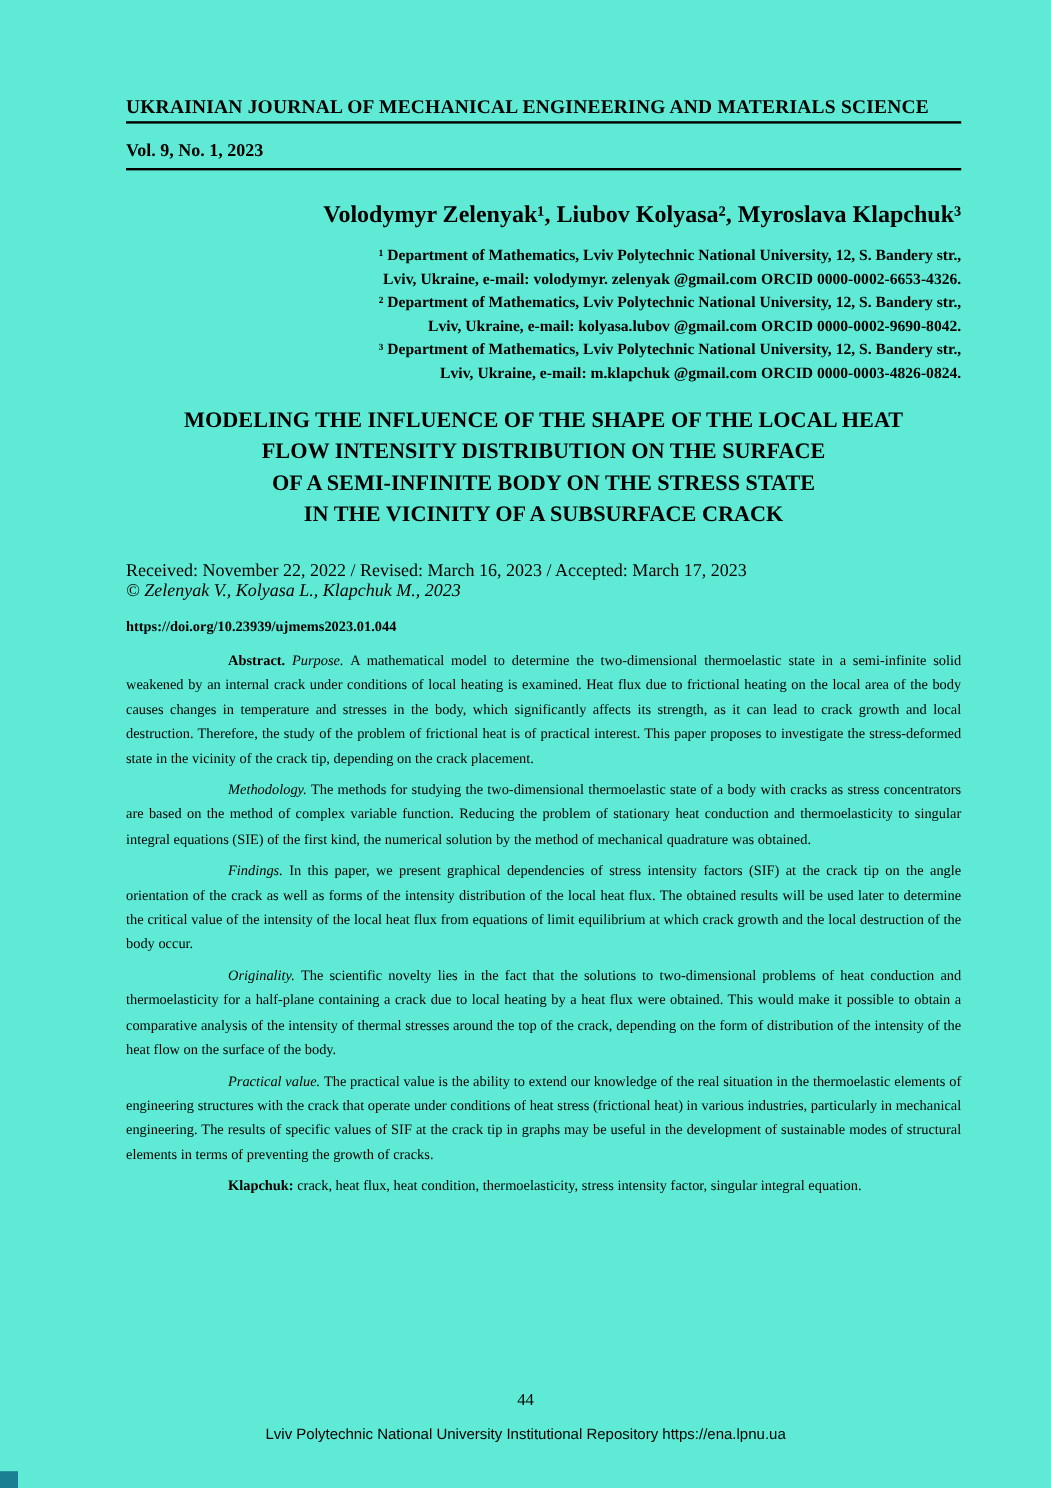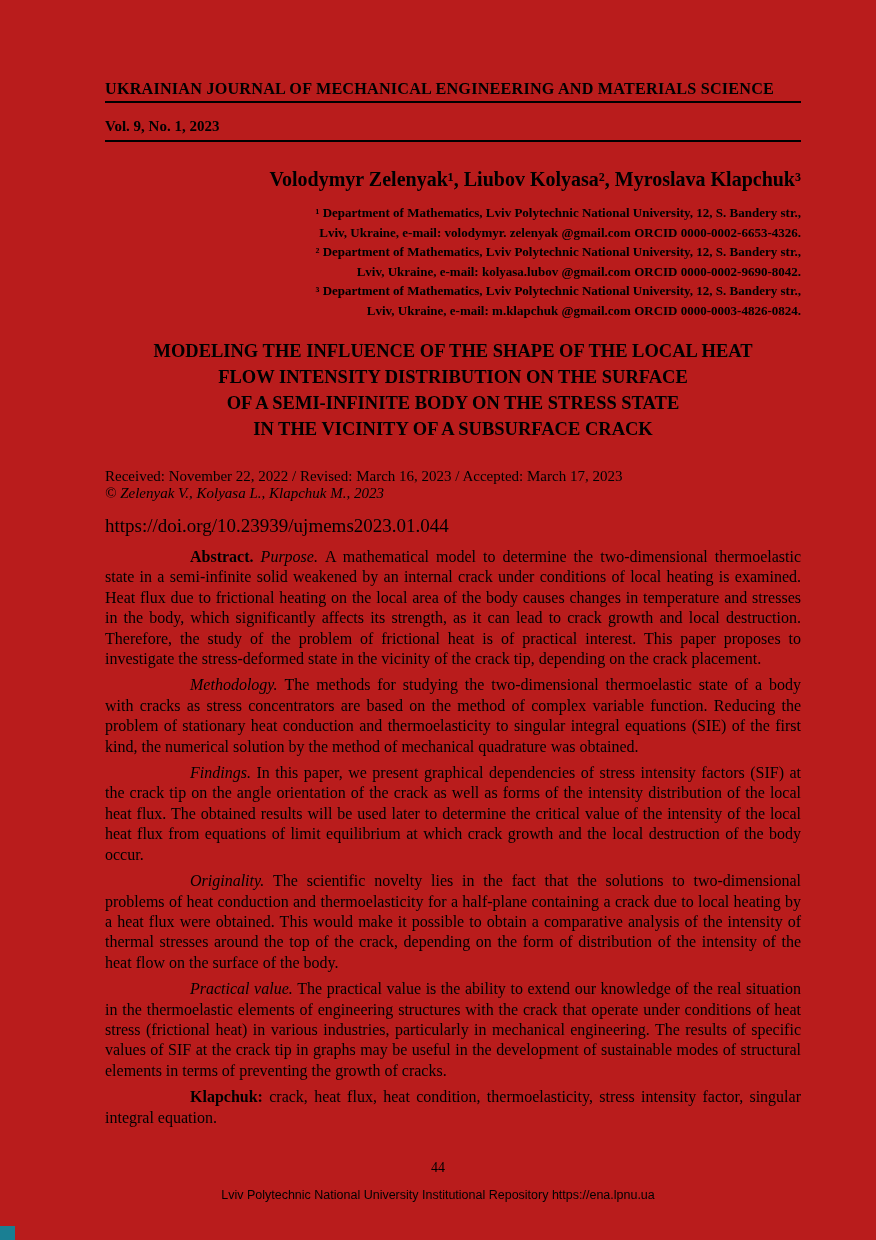--- a/index.html
+++ b/index.html
@@ -1,21 +1,21 @@
 <!DOCTYPE html>
 <html><head>
 <meta charset="utf-8">
 <style>
   html, body { margin: 0; padding: 0; background: #e8e8e8; }
   .page {
     position: relative;
     width: 876px;
     height: 1240px;
     margin: 0 auto;
-    background: #b91c1c;
+    background: #5eead4;
     font-family: "Liberation Serif", "DejaVu Serif", serif;
     color: #000;
     overflow: hidden;
   }
   .content {
     position: absolute;
     left: 105px;
     top: 80px;
     width: 696px;
   }
@@ -62,29 +62,29 @@
     margin-top: 26px;
     font-size: 15px;
   }
   .copyright {
     margin-top: 0;
     font-size: 15px;
     font-style: italic;
   }
   .doi {
     margin-top: 13px;
-    font-size: 19px;
-    font-weight: normal;
+    font-size: 12px;
+    font-weight: bold;
   }
   .body-text {
     margin-top: 10px;
   }
   .body-para {
     margin: 0 0 6px 0;
-    font-size: 16px;
+    font-size: 12px;
     line-height: 20.4px;
     text-align: justify;
     text-indent: 85px;
   }
   .run-bold { font-weight: bold; }
   .run-italic { font-style: italic; }
   .run-normal { }
   .page-number {
     position: absolute;
     left: 0;

